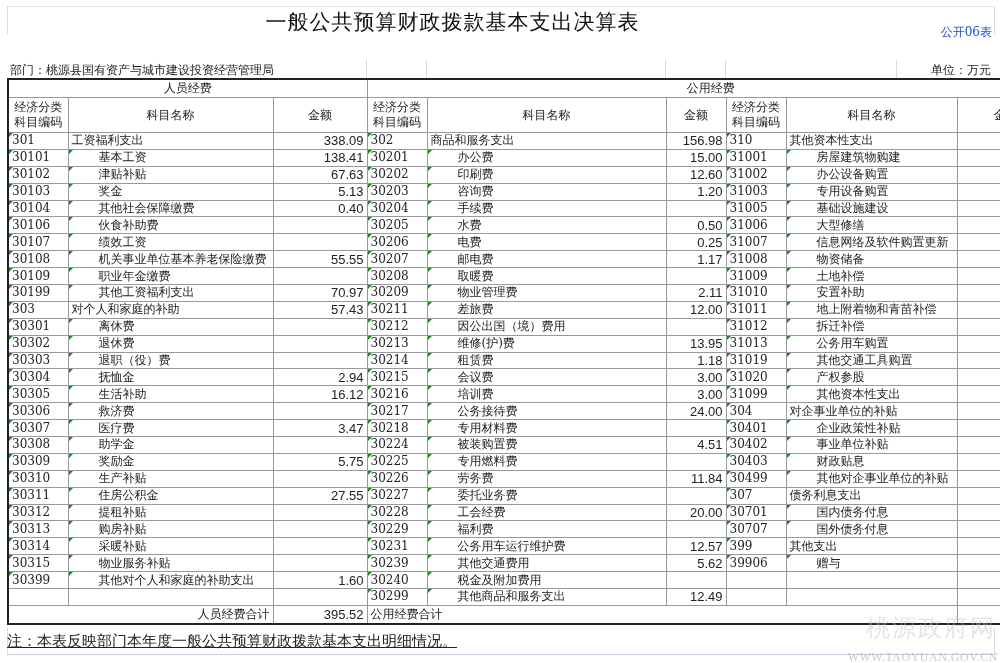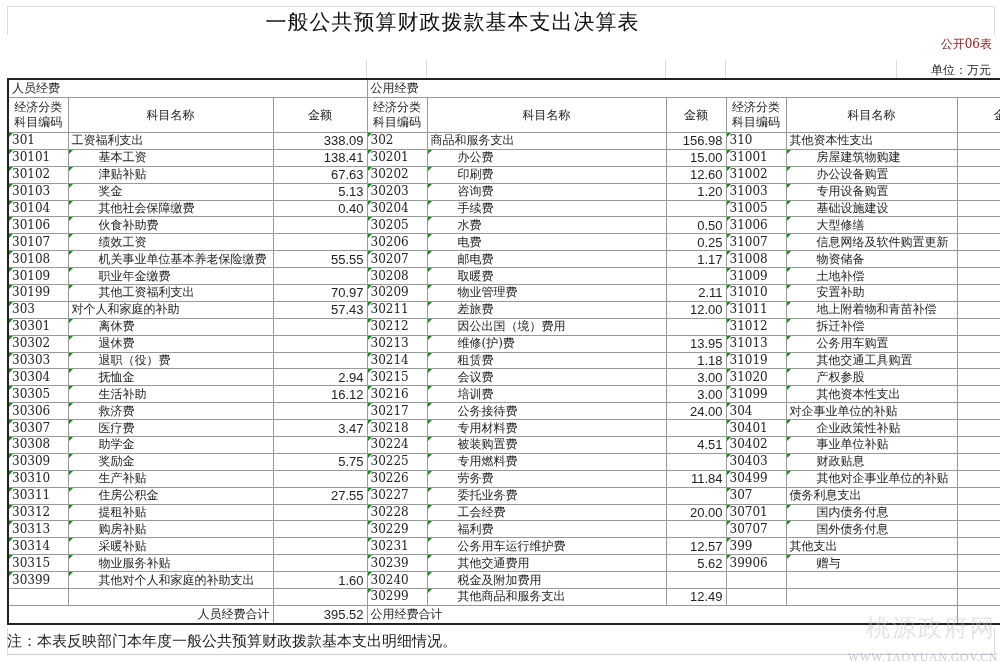--- a/index.html
+++ b/index.html
@@ -2,56 +2,57 @@
 <html><head>
 <meta charset="utf-8">
 <style>
   html, body { margin:0; padding:0; background:#ffffff; }
   body { width:1000px; height:663px; position:relative; overflow:hidden;
          font-family:"DejaVu Serif","Liberation Serif",serif; color:#222; }
   .title { position:absolute; left:0; top:8px; width:905px; text-align:center;
            font-size:21px; letter-spacing:1px; color:#111; }
   .titlebox { position:absolute; left:7px; top:6px; width:986px; height:28px;
               border-left:1px solid #d6dbe6; border-right:1px solid #d6dbe6; border-top:1px solid #e3e6ee; }
-  .formno { position:absolute; right:8px; top:36px; font-size:12px; color:#7f1d1d; }
+  .formno { position:absolute; right:8px; top:24px; font-size:12px; color:#1d4ed8; }
   .deptrow { position:absolute; left:7px; top:60px; width:986px; height:18px; font-size:12px; }
   .deptrow .dept { position:absolute; left:3px; top:2px; }
   .deptrow .unit { position:absolute; right:2px; top:2px; }
   .deptrow .gl { position:absolute; top:0; height:18px; border-left:1px solid #d6dbe6; }
   table.main { position:absolute; left:7px; top:78px; border-collapse:collapse;
                table-layout:fixed; width:987px; font-size:12px; }
   table.main td { border:1px solid #999; padding:0 3px; height:15.9px; line-height:15px;
                   white-space:nowrap; overflow:hidden; }
-  table.main tr.sec td { height:17px; border-top:2px solid #222; }
+  table.main tr.sec td { height:17px; text-align:center; border-top:2px solid #222; }
   table.main tr.hdr td { height:34px; text-align:center; line-height:15px; }
   table.main td.code { font-size:12px; position:relative; }
   table.main td.amt { text-align:right; font-family:"Liberation Sans","DejaVu Sans",sans-serif; font-size:13px; }
   table.main td.name { position:relative; }
   table.main td.sub { padding-left:30px; }
   table.main tr.total td { height:17px; border-bottom:2px solid #222; }
   table.main td.outer-r { border-right:2px solid #222; }
   table.main td.outer-l { border-left:2px solid #222; }
   .tri { position:absolute; left:0; top:0; width:0; height:0;
          border-top:4px solid #1a8a1a; border-right:4px solid transparent; }
-  .note { position:absolute; left:7px; top:632px; font-size:15px; color:#222; }
+  .note { position:absolute; left:7px; top:632px; font-size:15px; color:#222;text-decoration:underline; }
   .notebox { position:absolute; left:7px; top:628px; width:986px; height:26px;
              border-left:1px solid #d6dbe6; border-bottom:1px solid #c6cbe0; border-right:1px solid #d6dbe6; }
   .wm1 { position:absolute; right:4px; top:612px; font-size:24px; color:rgba(200,190,190,0.45);
          letter-spacing:2px; }
   .wm2 { position:absolute; right:2px; top:650px; font-size:12px; color:rgba(170,165,165,0.6);
          font-family:"Liberation Serif",serif; letter-spacing:0.5px; }
 </style>
 </head>
 <body>
 
 <div class="titlebox"></div>
 <div class="title">一般公共预算财政拨款基本支出决算表</div>
 <div class="formno">公开06表</div>
 
 <div class="deptrow">
+  <span class="dept">部门：桃源县国有资产与城市建设投资经营管理局</span>
   <span class="gl" style="left:359px"></span>
   <span class="gl" style="left:419px"></span>
   <span class="gl" style="left:658px"></span>
   <span class="gl" style="left:718px"></span>
   <span class="gl" style="left:889px"></span>
   <span class="unit">单位：万元</span>
 </div>
 
 <table class="main">
   <colgroup>

